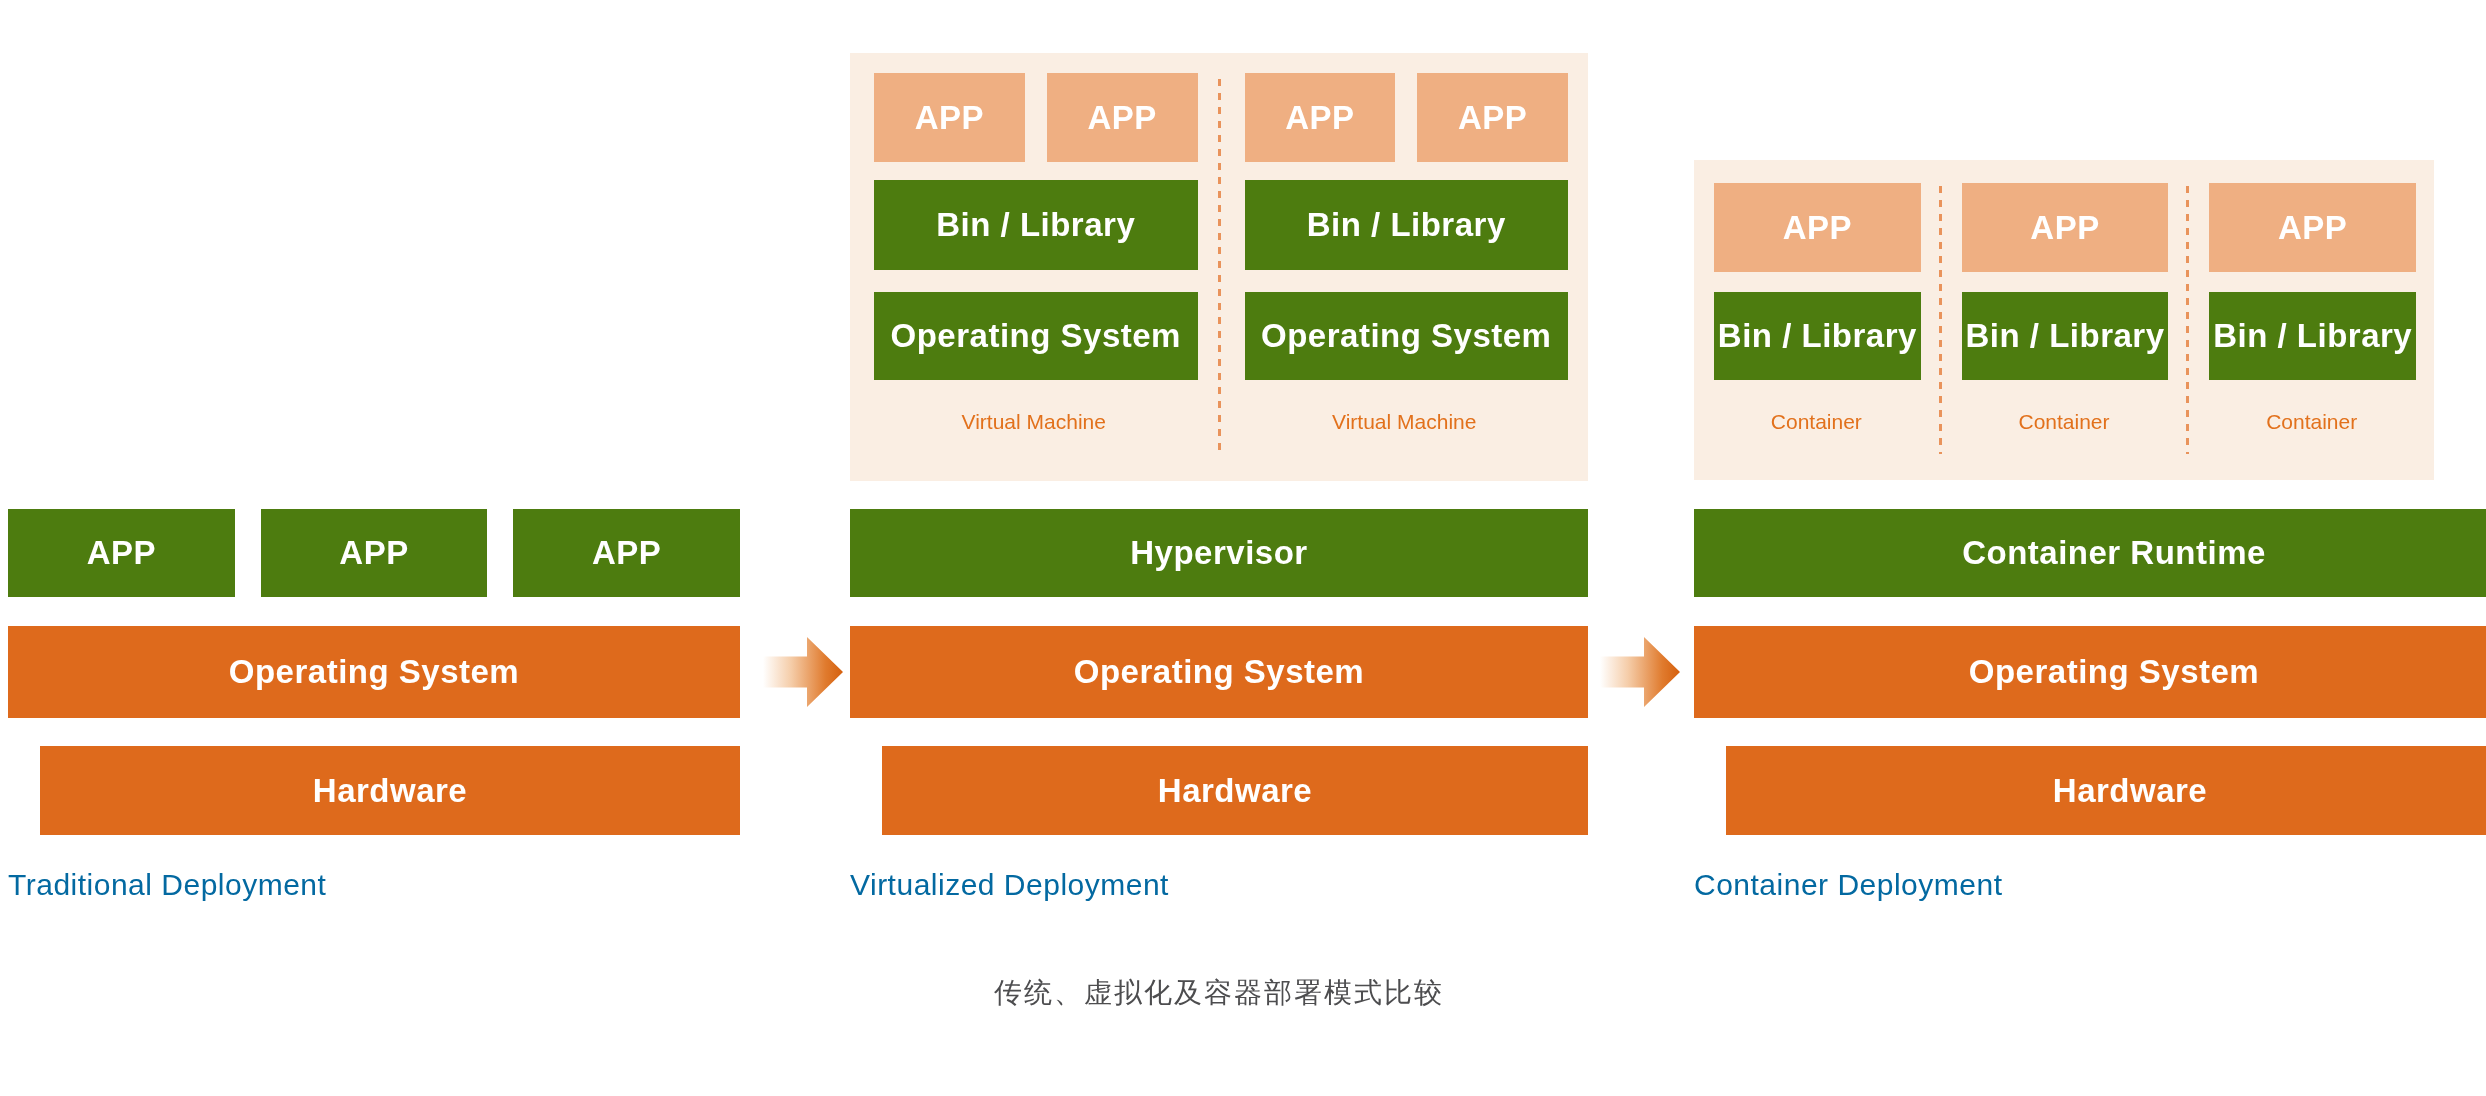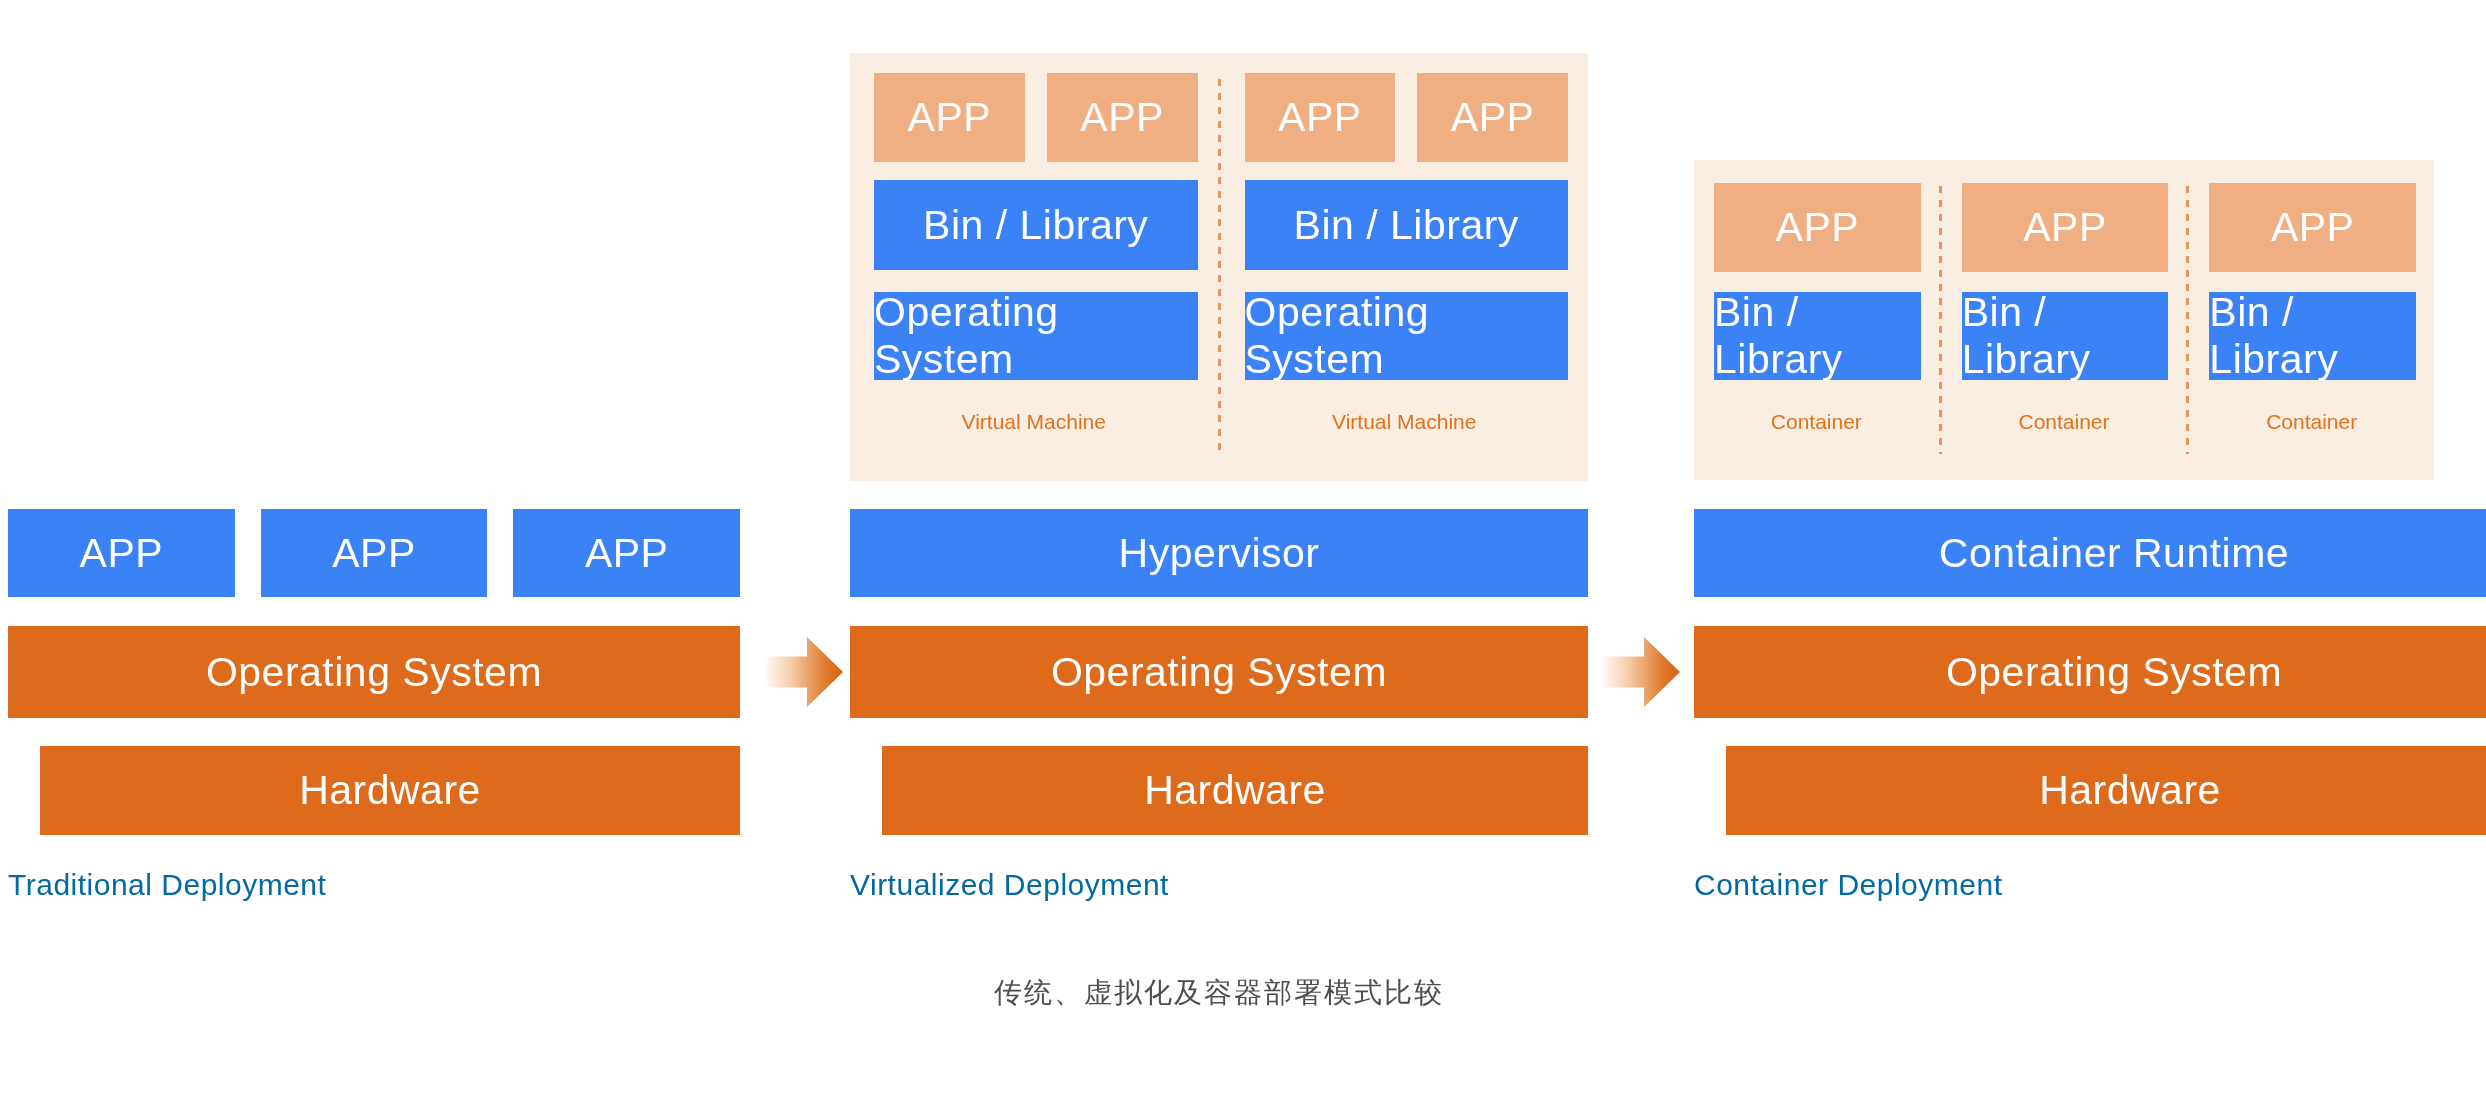--- a/index.html
+++ b/index.html
@@ -8,24 +8,24 @@
     font-family:"Liberation Sans", sans-serif; overflow:hidden;
   }
   .col { position:absolute; top:0; height:1096px; }
   #col-trad { left:8px;    width:732px; }
   #col-virt { left:850px;  width:738px; }
   #col-cont { left:1694px; width:840px; }
 
   
   .box, .bar {
     display:flex; align-items:center; justify-content:center;
-    color:#ffffff; font-size:41px; letter-spacing:0.5px; box-sizing:border-box;
+    color:#ffffff; font-size:33px; letter-spacing:0.5px; box-sizing:border-box;font-weight:bold;
   }
   .dark  { background:#DE6A1C; }
-  .mid   { background:#3b82f6; }
+  .mid   { background:#4d7c0f; }
   .light { background:#EFAF82; }
 
   
   .row-top { position:absolute; top:509px; left:0; right:0; height:88px; }
   .row-os  { position:absolute; top:626px; left:0; right:0; height:92px; }
   .row-hw  { position:absolute; top:746px; left:0; right:0; height:89px;margin-left:32px; }
   .col-label {
     position:absolute; top:868px; left:0; right:0; text-align:left;
     font-size:30px; color:#0369a1; letter-spacing:0.5px;
   }

